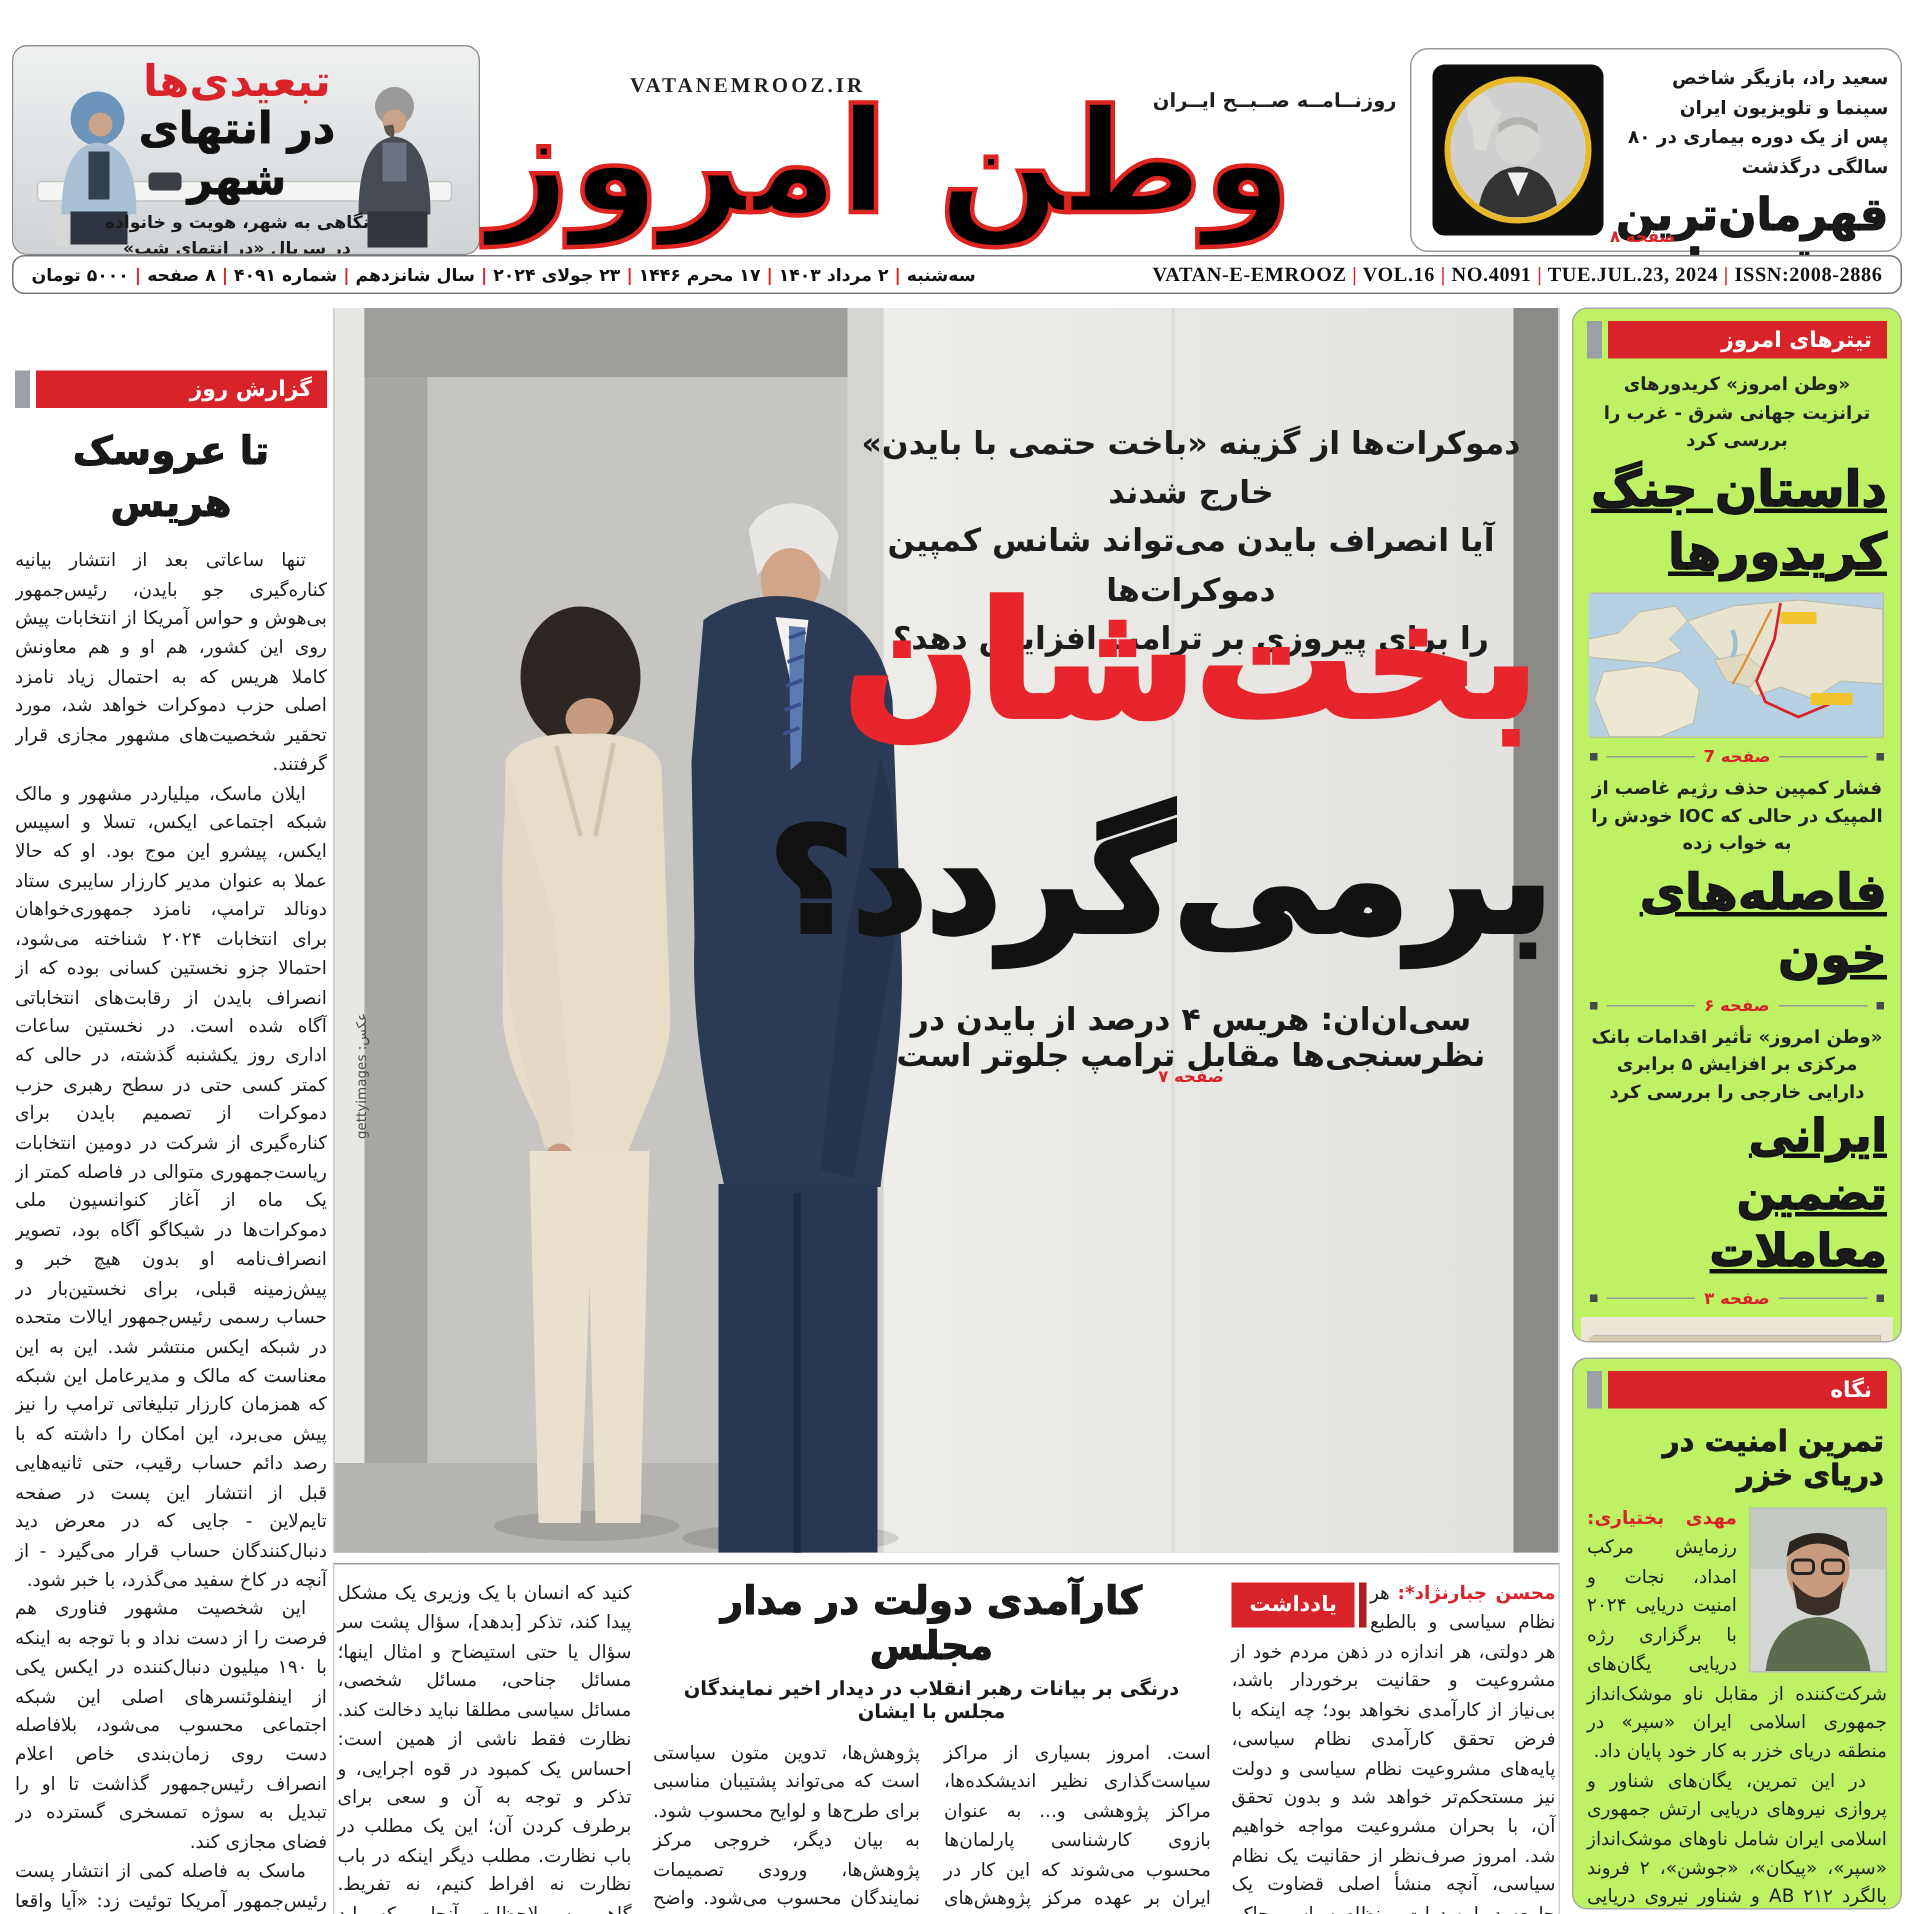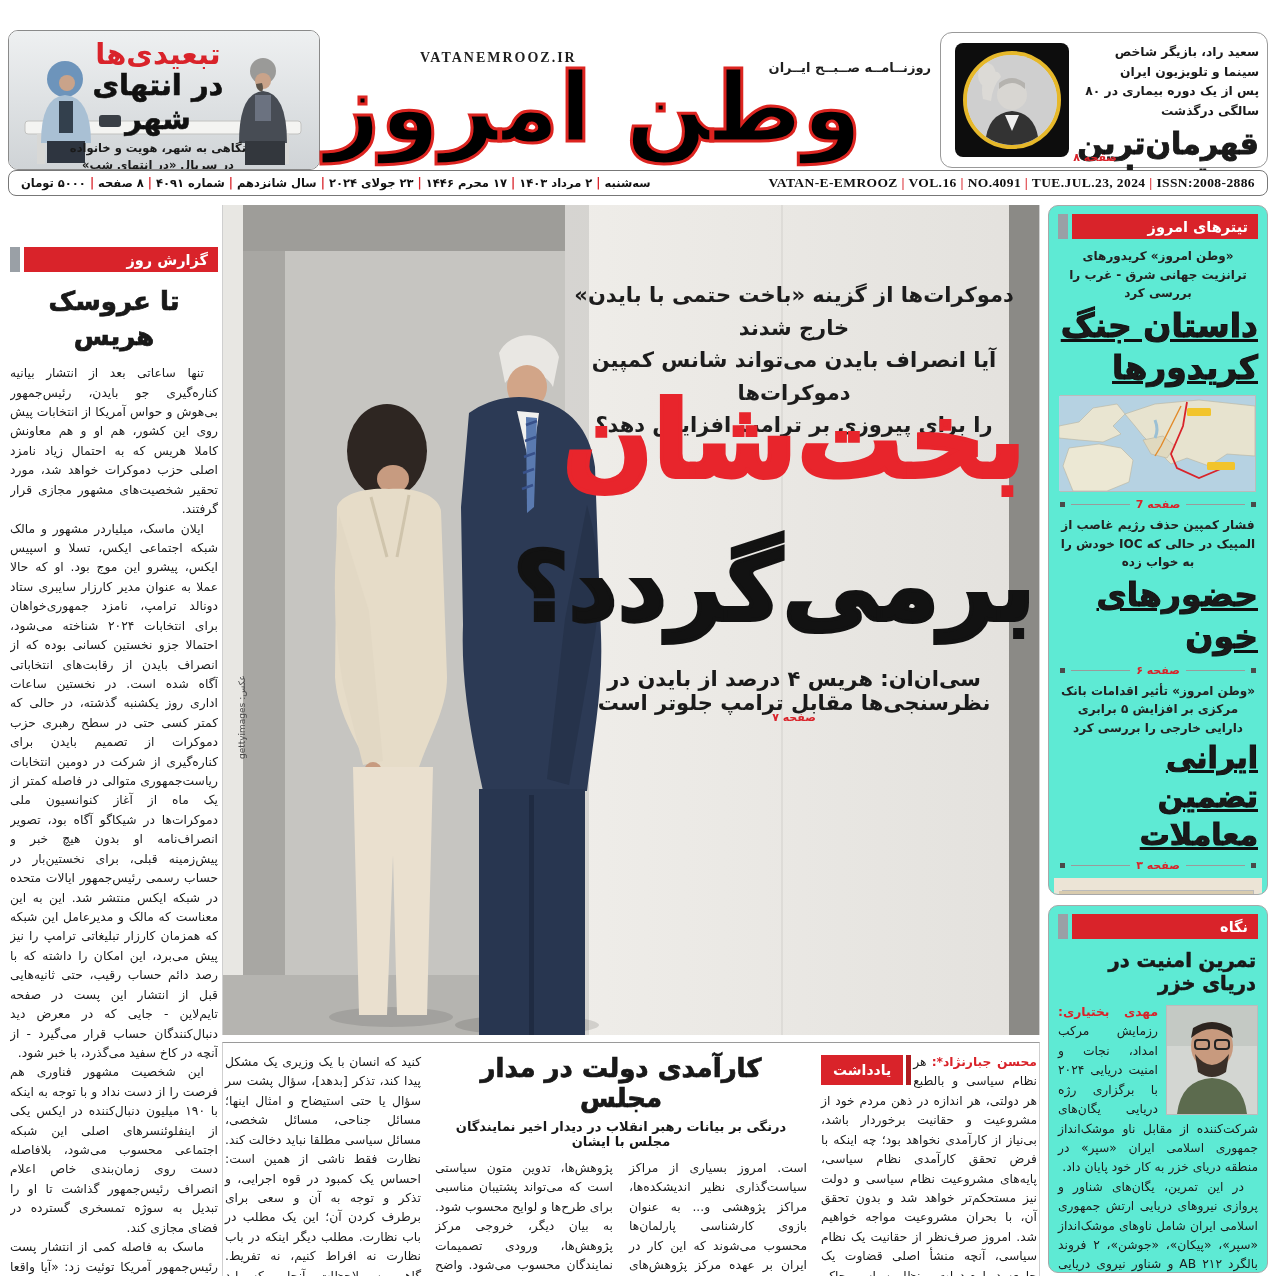--- a/index.html
+++ b/index.html
@@ -90,21 +90,21 @@
   .note-label::after{content:""; position:absolute; right:-8px; top:0; bottom:0; width:5px; background:#b01b20;}
   .note-author{color:var(--red); font-weight:bold;}
   .note-mid{flex:1;}
   .note-title{font-size:26px; font-weight:bold; text-align:center; -webkit-text-stroke:.7px #111;}
   .note-subtitle{font-size:13px; font-weight:bold; text-align:center; margin:6px 0 10px;}
   .midcols{columns:2; column-gap:16px; height:150px; overflow:hidden;}
   .note-colD{width:196px; flex:none;}
 
   
   .rail{position:absolute; left:1048px; top:205px; width:220px; height:1071px;}
-  .rail-box{border:1px solid #a8a8a8; border-radius:10px; padding:8px 9px; background:#5eead4;}
+  .rail-box{border:1px solid #a8a8a8; border-radius:10px; padding:8px 9px; background:#bef264;}
   .rail-title{font-size:33px; font-weight:bold; text-align:right; line-height:1.28;
     -webkit-text-stroke:1px #111; margin:2px 0;text-decoration:underline;}
   .rail-title.sm{font-size:30px;}
   .map-frame,.mil-frame{border:1px solid #bbb; margin:6px 2px; line-height:0;}
   .beige{background:var(--beige); margin:6px -4px 0; padding:6px 6px 2px; position:relative;}
   .negah-box{margin-top:10px; position:relative;}
   .negah-title{font-size:19.5px; font-weight:bold; text-align:right; margin:10px 2px 8px;
     -webkit-text-stroke:.5px #111;}
   .negah-photo{float:right; width:92px; height:110px; margin:2px 0 4px 8px; border:1px solid #bbb; line-height:0;}
   .author-red{color:var(--red); font-weight:bold;}
@@ -302,21 +302,21 @@
       </div>
       <div class="pgmark">
         <span class="sq"></span>
           <span class="ln"></span>
         <span class="pg">صفحه 7</span>
         <span class="ln"></span>
           <span class="sq"></span>
       </div>
 
       <div class="kicker">فشار کمپین حذف رژیم غاصب از المپیک در حالی که IOC خودش را به خواب زده</div>
-      <div class="rail-title">حضور‌های خون</div>
+      <div class="rail-title">فاصله‌های خون</div>
       <div class="pgmark">
         <span class="sq"></span>
           <span class="ln"></span>
         <span class="pg">صفحه ۶</span>
         <span class="ln"></span>
           <span class="sq"></span>
       </div>
 
       <div class="kicker">«وطن امروز» تأثیر اقدامات بانک مرکزی بر افزایش ۵ برابری دارایی خارجی را بررسی کرد</div>
       <div class="rail-title sm">

